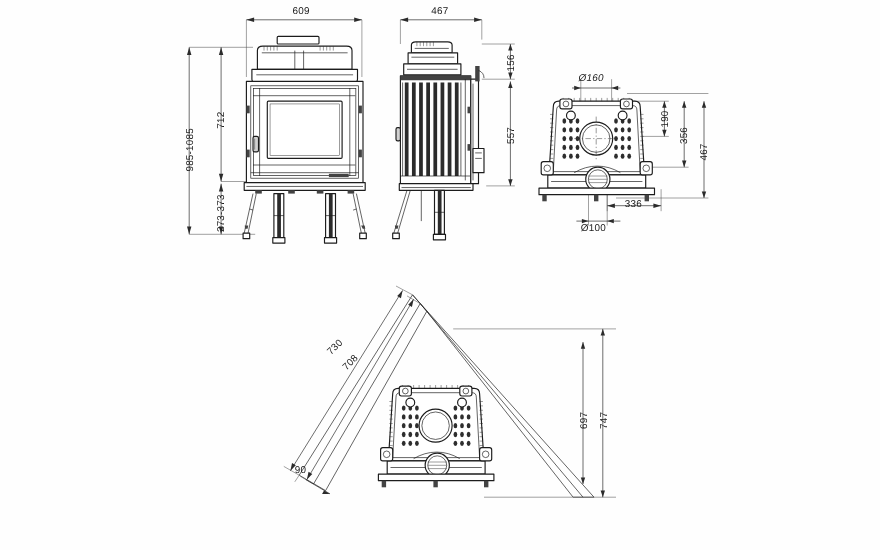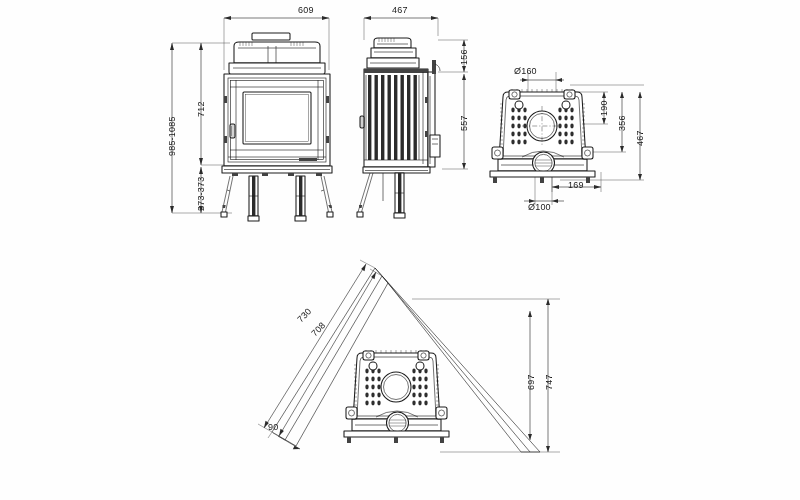--- a/index.html
+++ b/index.html
@@ -486,34 +486,34 @@
       <circle class="thin" cx="441.5" cy="413" r="3"></circle>
       <path class="outl fillw" d="M344 431 l105,0 l0,6 l-105,0 z"></path>
       <rect class="fillk2" x="347" y="437" width="4" height="6"></rect>
       <rect class="fillk2" x="394" y="437" width="4" height="6"></rect>
       <rect class="fillk2" x="440" y="437" width="4" height="6"></rect>
     </g>
   </g>
 
 </svg>
 
-<div class="lbl" style="left:266px;top:6px;margin-left:32px;">609</div>
+<div class="lbl" style="left:266px;top:6px;">609</div>
 <div class="lbl vert" style="left:168px;top:156px;">985-1085</div>
 <div class="lbl vert" style="left:197px;top:117px;">712</div>
 <div class="lbl vert" style="left:197px;top:211px;">273-373</div>
 
 <div class="lbl" style="left:392px;top:6px;">467</div>
 <div class="lbl vert" style="left:460px;top:65px;">156</div>
 <div class="lbl vert" style="left:460px;top:131px;">557</div>
 
-<div class="lbl" style="left:514px;top:67px;">Ø160</div>
+<div class="lbl" style="left:526px;top:67px;font-style:italic;">Ø160</div>
 <div class="lbl vert" style="left:600px;top:116px;">190</div>
 <div class="lbl vert" style="left:618px;top:131px;">356</div>
 <div class="lbl vert" style="left:636px;top:146px;">467</div>
-<div class="lbl" style="left:568px;top:181px;">169</div>
+<div class="lbl" style="left:568px;top:181px;">336</div>
 <div class="lbl" style="left:528px;top:203px;">Ø100</div>
 
 <div class="lbl rot45" style="left:296px;top:318px;">730</div>
 <div class="lbl rot45" style="left:310px;top:332px;">708</div>
 <div class="lbl" style="left:268px;top:423px;">90</div>
 <div class="lbl vert" style="left:527px;top:390px;">697</div>
 <div class="lbl vert" style="left:545px;top:390px;">747</div>
 
 </div>
 

